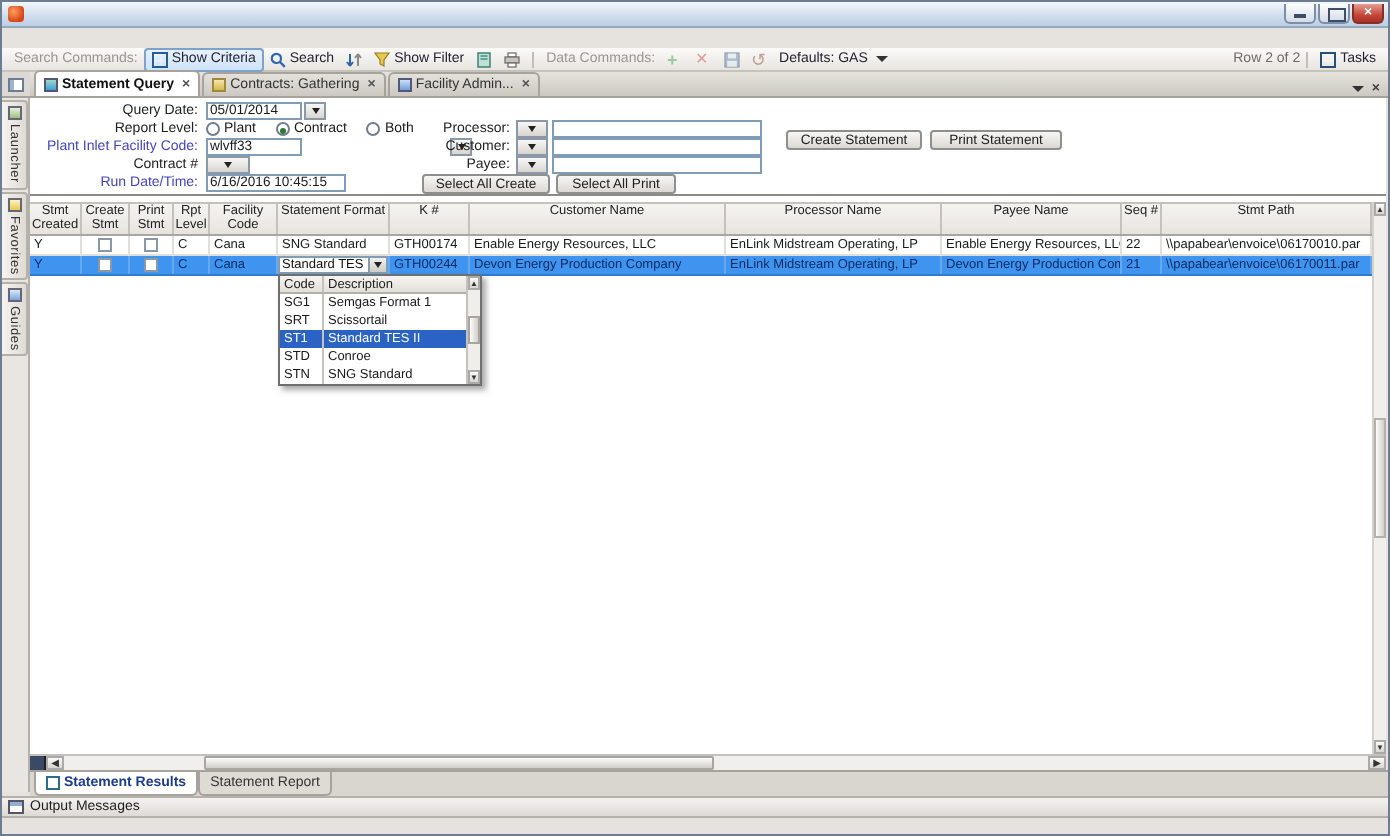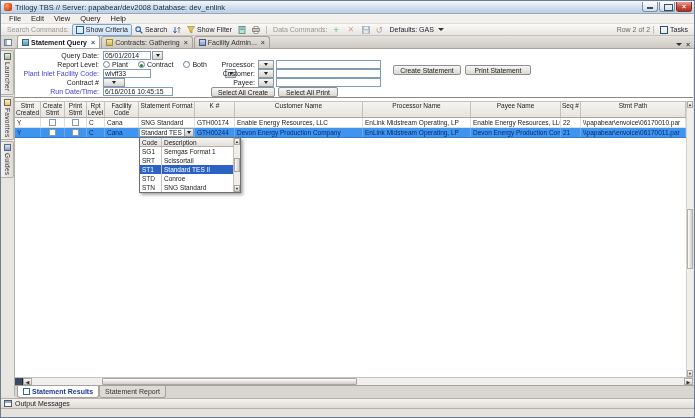--- a/index.html
+++ b/index.html
@@ -169,35 +169,27 @@
 
   svg { display:block; }
 </style>
 </head>
 <body>
 
 <div class="app">
 
   <div class="titlebar">
     <span class="app-icon"></span>
-    <span class="title-text">Trilogy TBS // Server: papabear/dev2008 Database: dev_enlink</span>
     <span class="winbtns">
       <span class="wb min"></span>
       <span class="wb max"></span>
       <span class="wb close">×</span>
     </span>
   </div>
 
-  <div class="menubar">
-    <span class="menu-item">File</span>
-    <span class="menu-item">Edit</span>
-    <span class="menu-item">View</span>
-    <span class="menu-item">Query</span>
-    <span class="menu-item">Help</span>
-  </div>
 
   <div class="toolbar">
     <span class="tb-label">Search Commands:</span>
     <span class="tb-btn toggled">
       <span class="ticon grid-ico"></span>
       <span>Show Criteria</span>
     </span>
     <span class="tb-btn">
       <span class="ticon">
         <svg width="8" height="8" viewBox="0 0 8 8">

